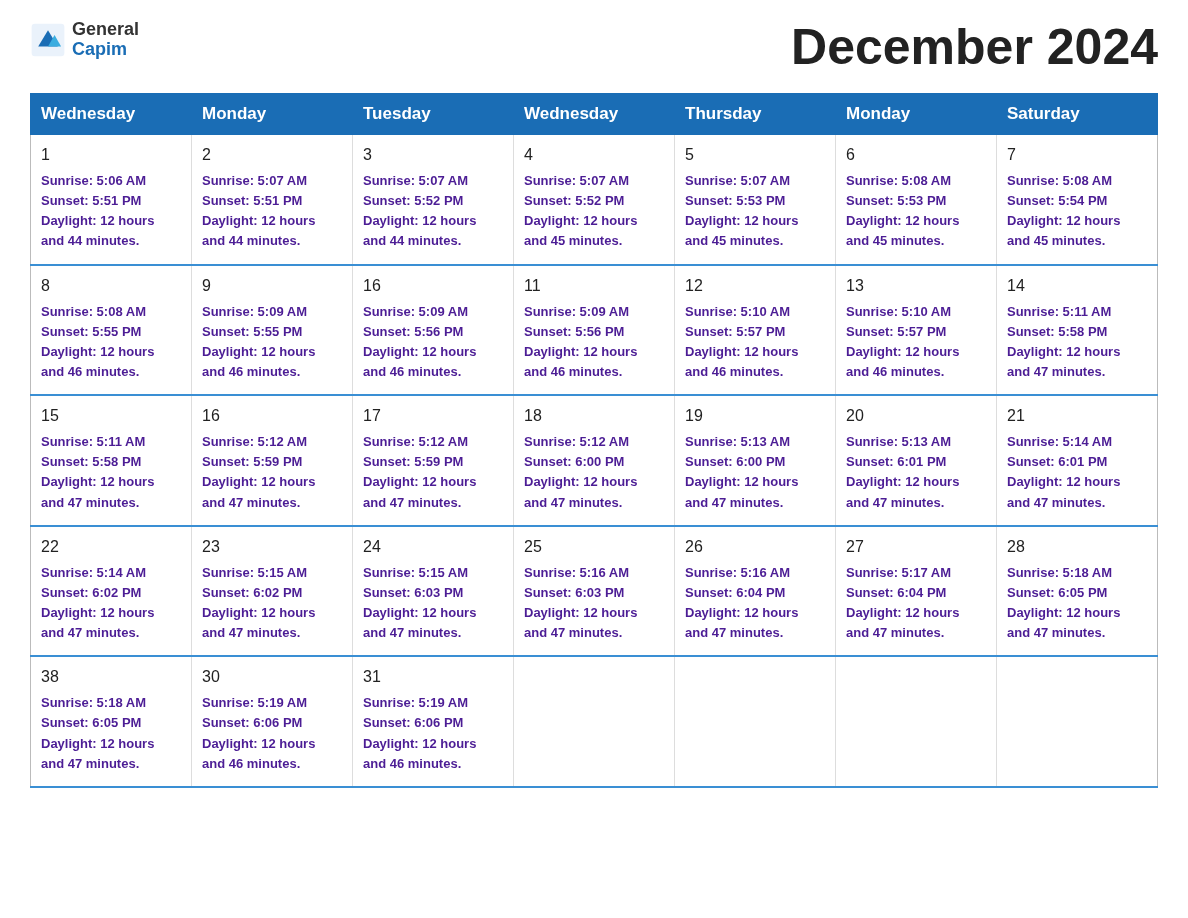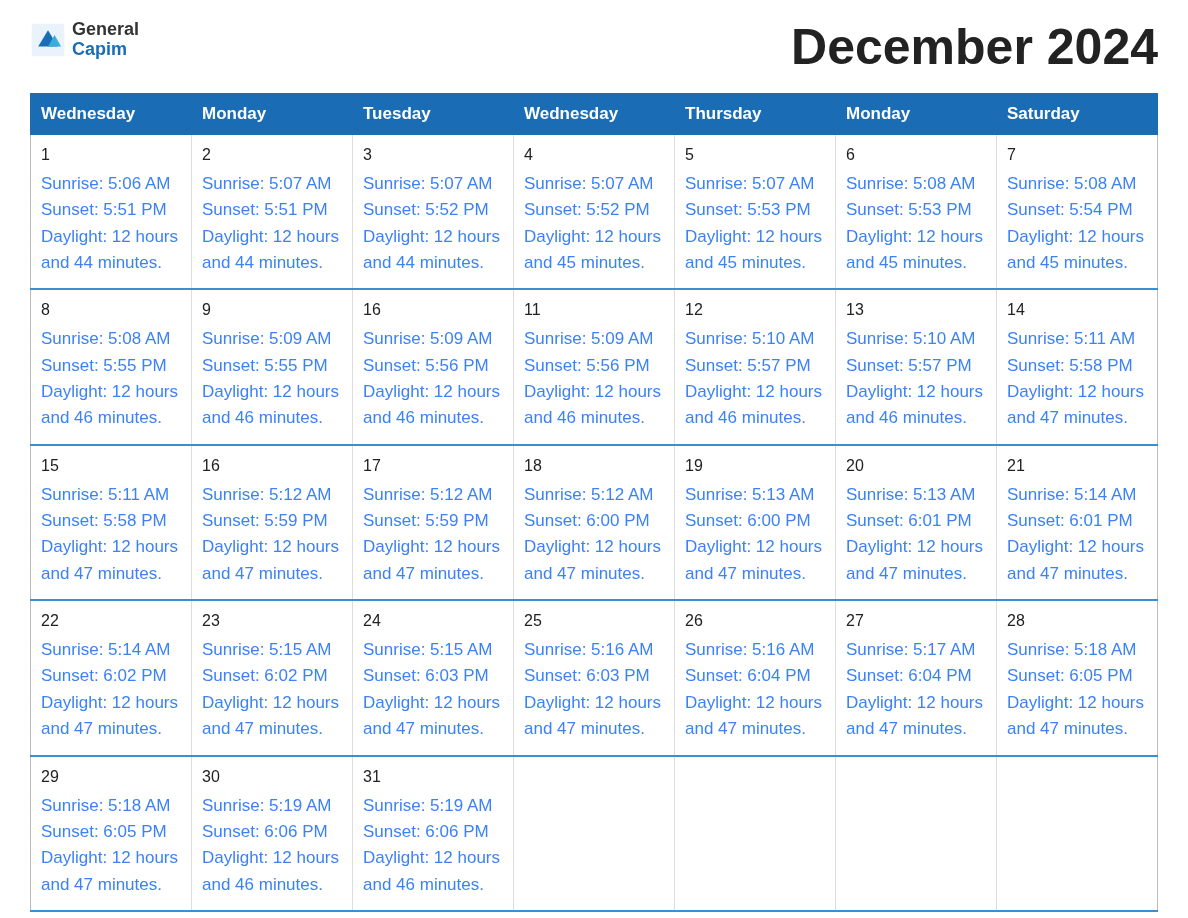--- a/index.html
+++ b/index.html
@@ -87,23 +87,24 @@
       border-right: 1px solid #bbb;
     }
     .day-number {
       font-size: 16px;
       font-weight: normal;
       color: #222;
       margin-bottom: 4px;
       display: block;
     }
     .day-info {
-      font-size: 17px;
-      color: #3b82f6;
+      font-size: 13px;
+      color: #4c1d95;
       line-height: 1.55;
+      font-weight: bold;
     }
     .empty-cell {
       background: #fff;
     }
   </style>
 </head>
 <body>
 
 <div class="header-row">
   <div class="logo-area">
@@ -390,21 +391,21 @@
         <div class="day-info">
           Sunrise: 5:18 AM<br>
           Sunset: 6:05 PM<br>
           Daylight: 12 hours<br>
           and 47 minutes.
         </div>
       </td>
       </tr>
       <tr>
         <td>
-        <span class="day-number">29</span>
+        <span class="day-number">38</span>
         <div class="day-info">
           Sunrise: 5:18 AM<br>
           Sunset: 6:05 PM<br>
           Daylight: 12 hours<br>
           and 47 minutes.
         </div>
       </td>
         <td>
         <span class="day-number">30</span>
         <div class="day-info">

